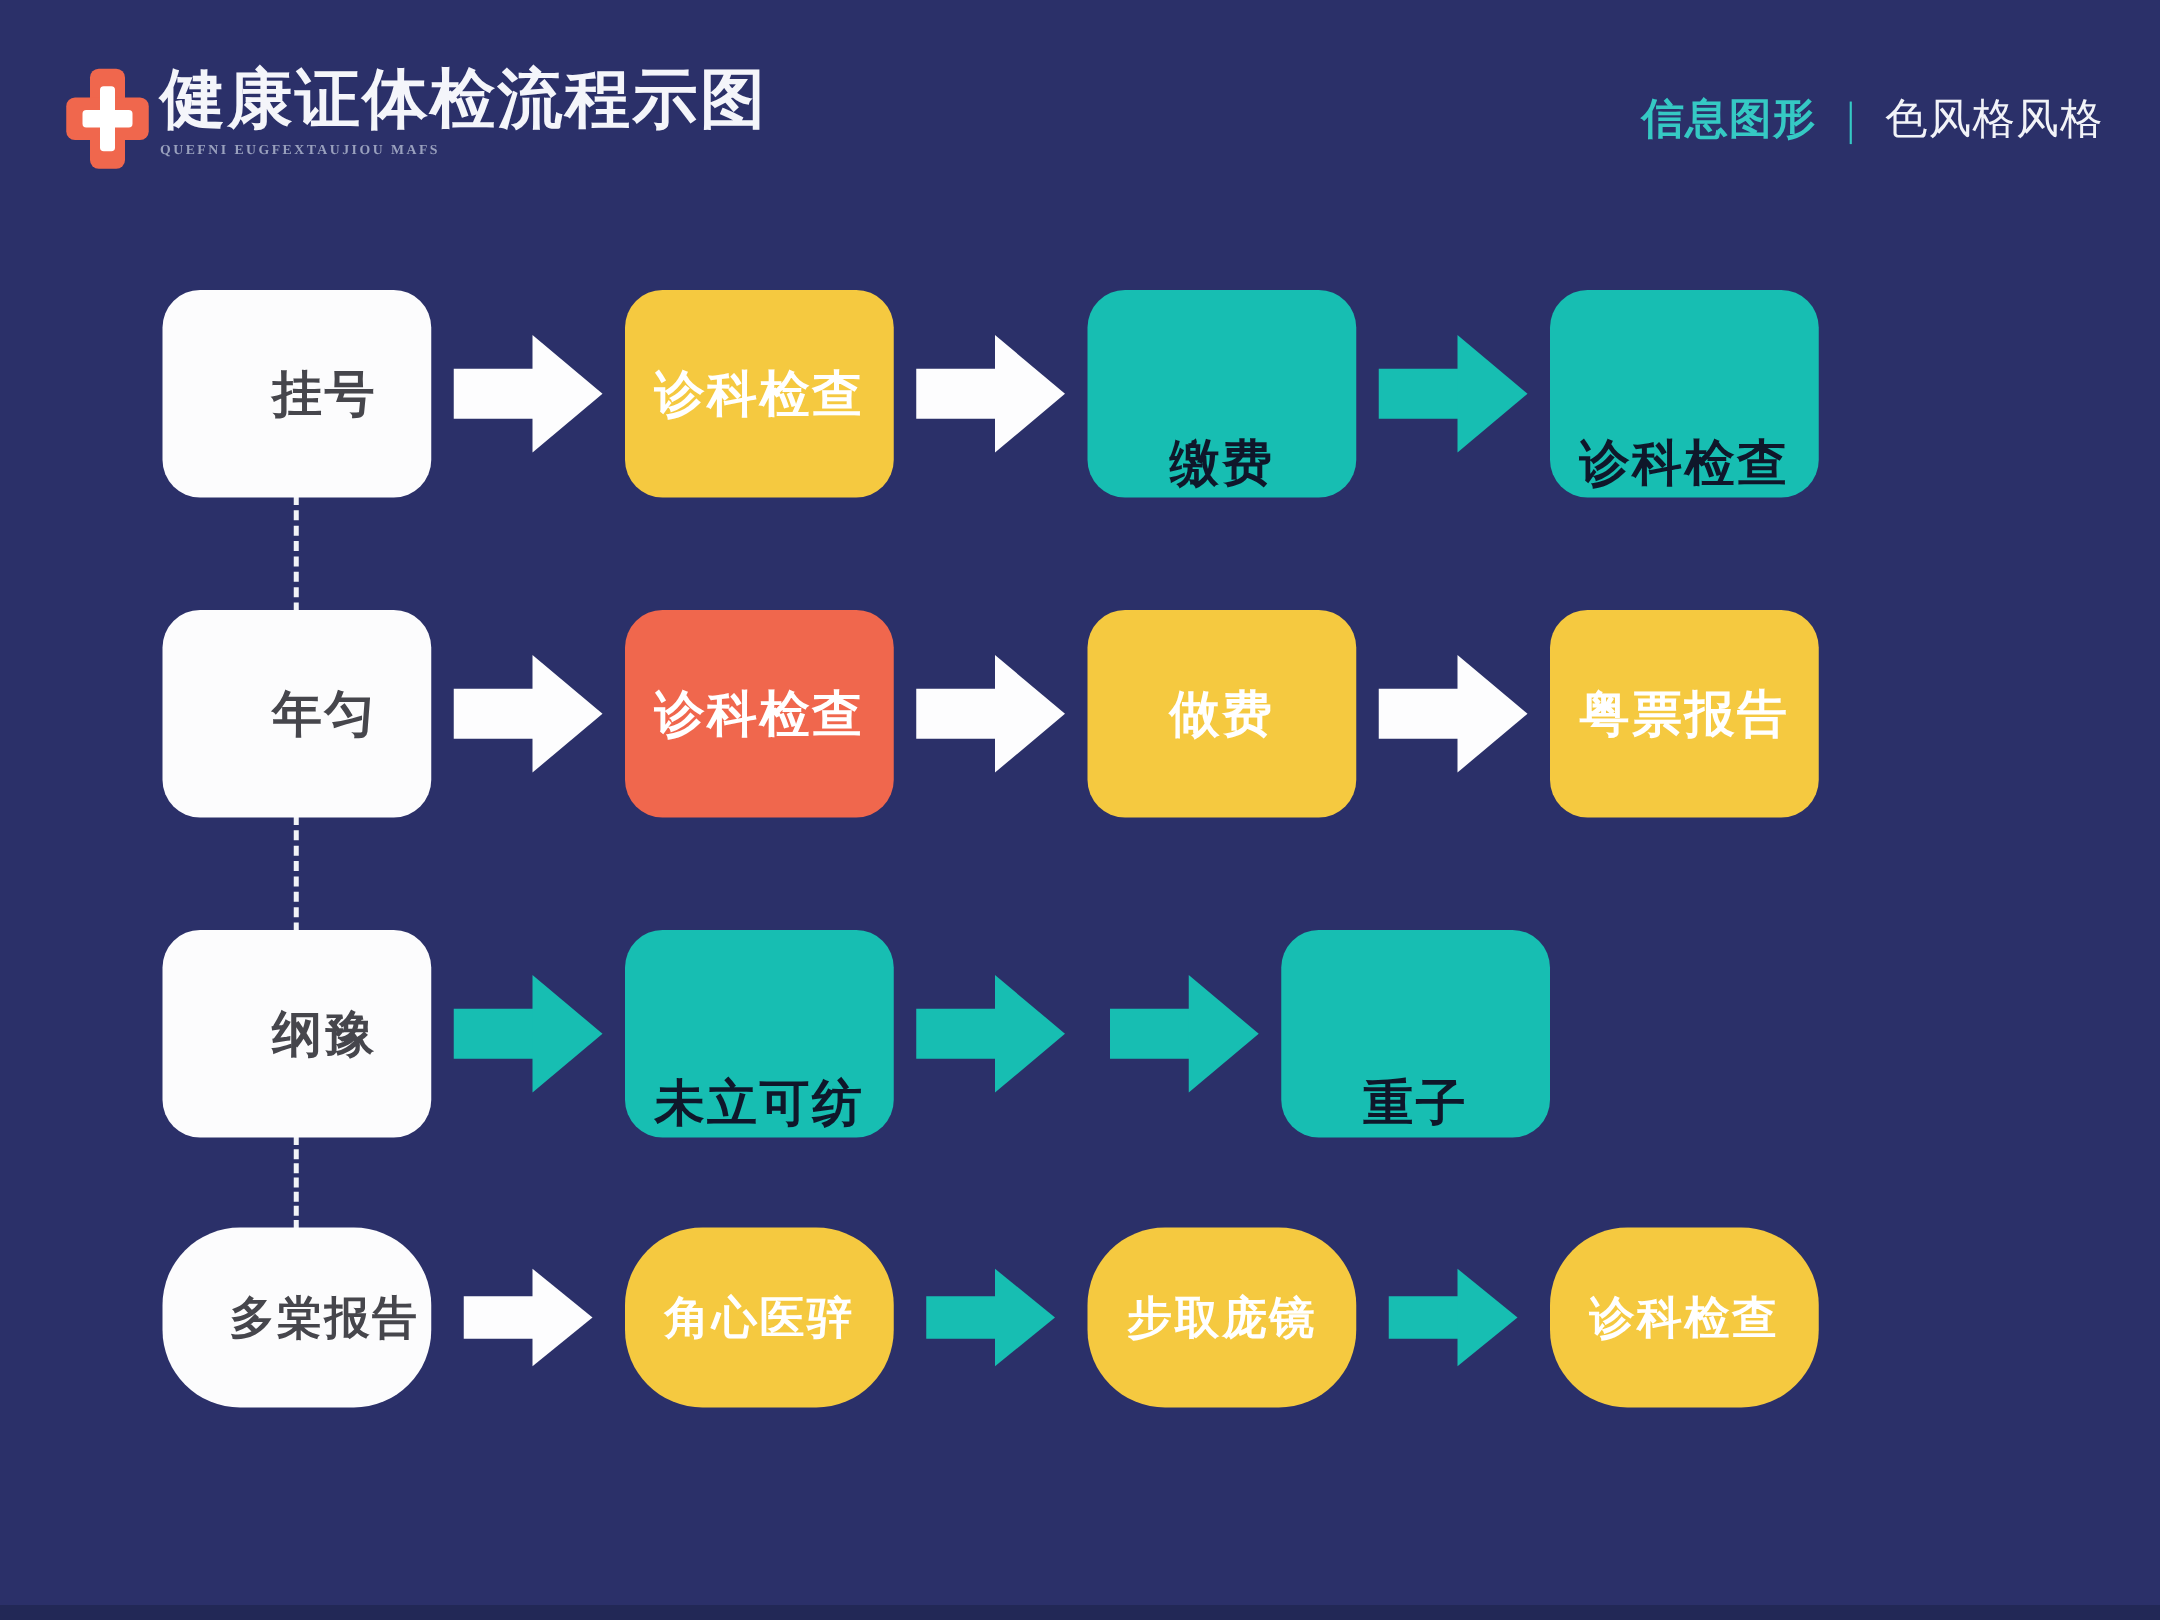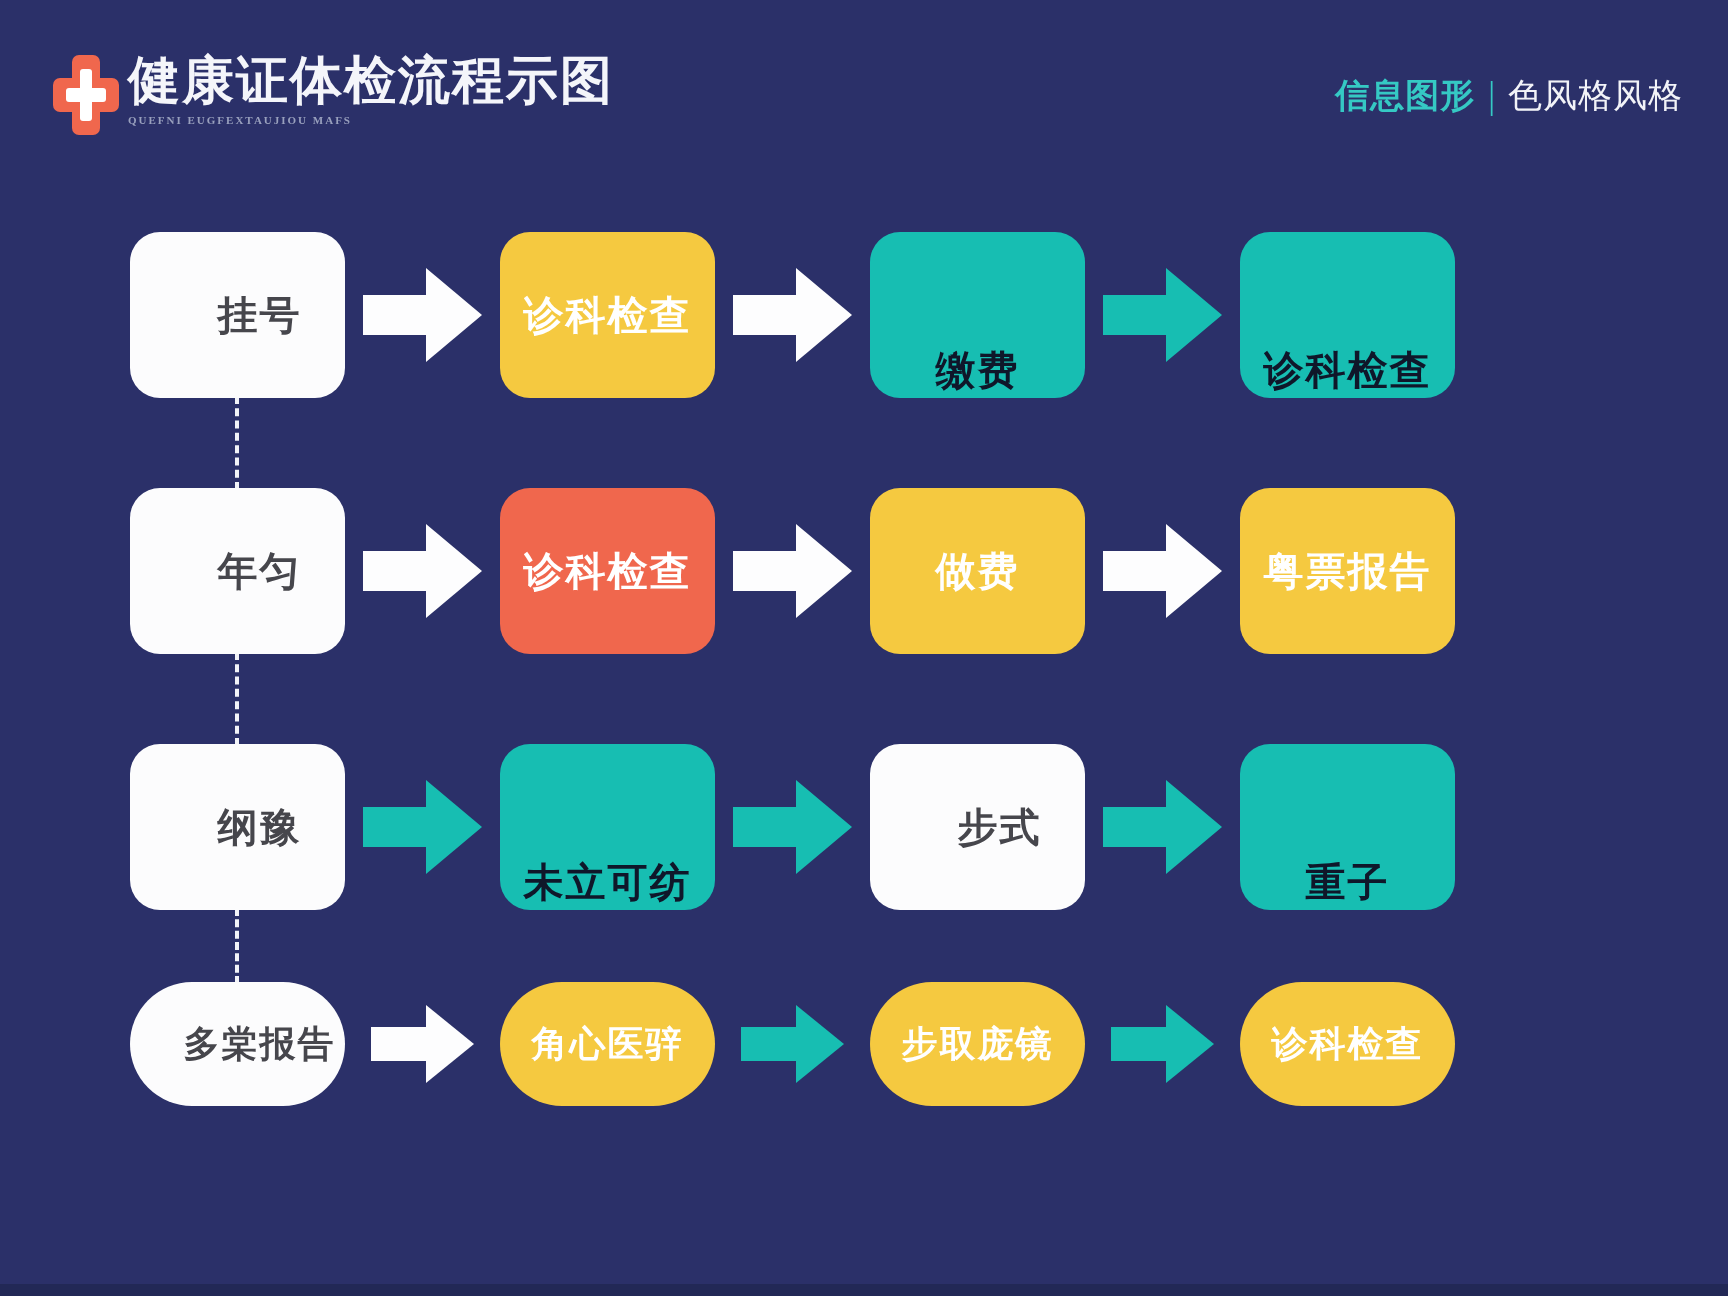--- a/index.html
+++ b/index.html
@@ -24,41 +24,41 @@
     margin:0;font-size:52px;line-height:58px;font-weight:bold;
     color:#f4f5fa;letter-spacing:2px;
   }
   .subtitle{
     margin-top:4px;font-size:11px;color:#99a0bd;
     letter-spacing:2px;font-weight:bold;
   }
 
   .badge{
     position:absolute;right:45px;top:76px;
-    display:flex;align-items:center;gap:13px;
+    display:flex;align-items:center;gap:24px;
     font-size:34px;line-height:40px;
   }
   .badge-primary{color:#35c9c4;font-weight:bold;letter-spacing:1px;}
   .badge-sep{color:#35c9c4;font-weight:normal;transform:scaleY(1.1);}
   .badge-secondary{color:#f2f3f8;letter-spacing:1px;}
 
   
   .row{position:absolute;left:130px;display:flex;align-items:center;}
   .row-1{top:232px;}
   .row-2{top:488px;}
   .row-3{top:744px;}
   .row-4{top:982px;}
 
   .box{
     width:215px;height:166px;border-radius:30px;
     display:flex;align-items:center;justify-content:center;
     font-size:40px;font-weight:bold;letter-spacing:2px;
     box-sizing:border-box;
   }
-  .row-4 .box{height:124px;border-radius:62px;font-size:36px;}
+  .row-4 .box{height:144px;border-radius:62px;font-size:36px;}
 
   .box[data-color="white"]{background:#fcfcfd;color:#46464c;padding-left:44px;}
   .box[data-color="yellow"]{background:#f5c940;color:#fff;}
   .box[data-color="teal"]{background:#17beb2;color:#0f172a;align-items:flex-end;}
   .box[data-color="red"]{background:#f0674d;color:#fff;}
 
   
   .arrow{width:155px;display:flex;align-items:center;justify-content:center;}
   .arrow .shaft{width:64px;height:40px;}
   .arrow .head{
@@ -181,23 +181,20 @@
         <span class="shaft"></span>
         <span class="head"></span>
       </div>
     <div class="box" data-color="teal">
       <span>未立可纺</span>
     </div>
     <div class="arrow" data-color="teal">
         <span class="shaft"></span>
         <span class="head"></span>
       </div>
-    <div class="box" data-color="white">
-      <span>步式</span>
-    </div>
     <div class="arrow" data-color="teal">
         <span class="shaft"></span>
         <span class="head"></span>
       </div>
     <div class="box" data-color="teal">
       <span>重子</span>
     </div>
   </div>
 
   <div class="row row-4">

